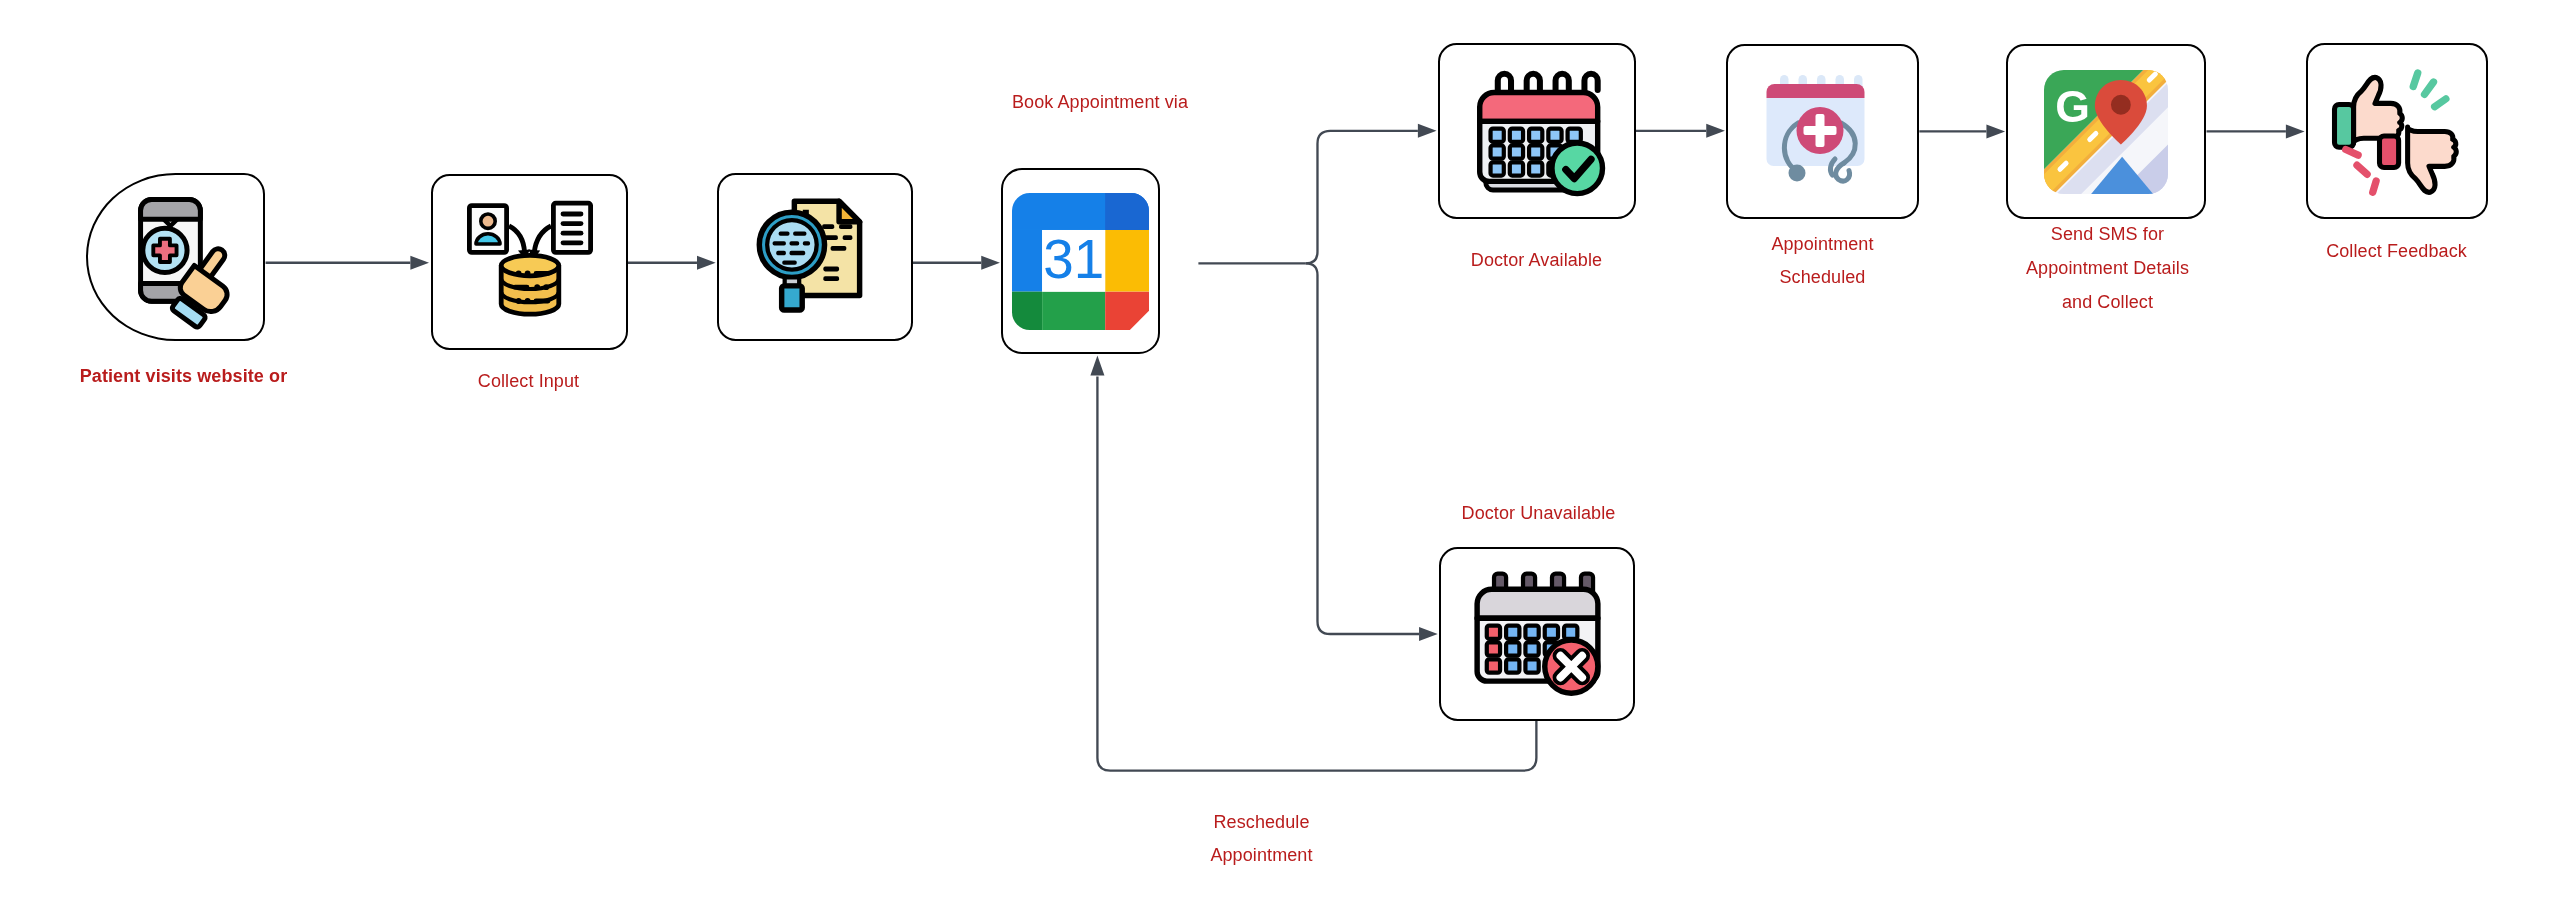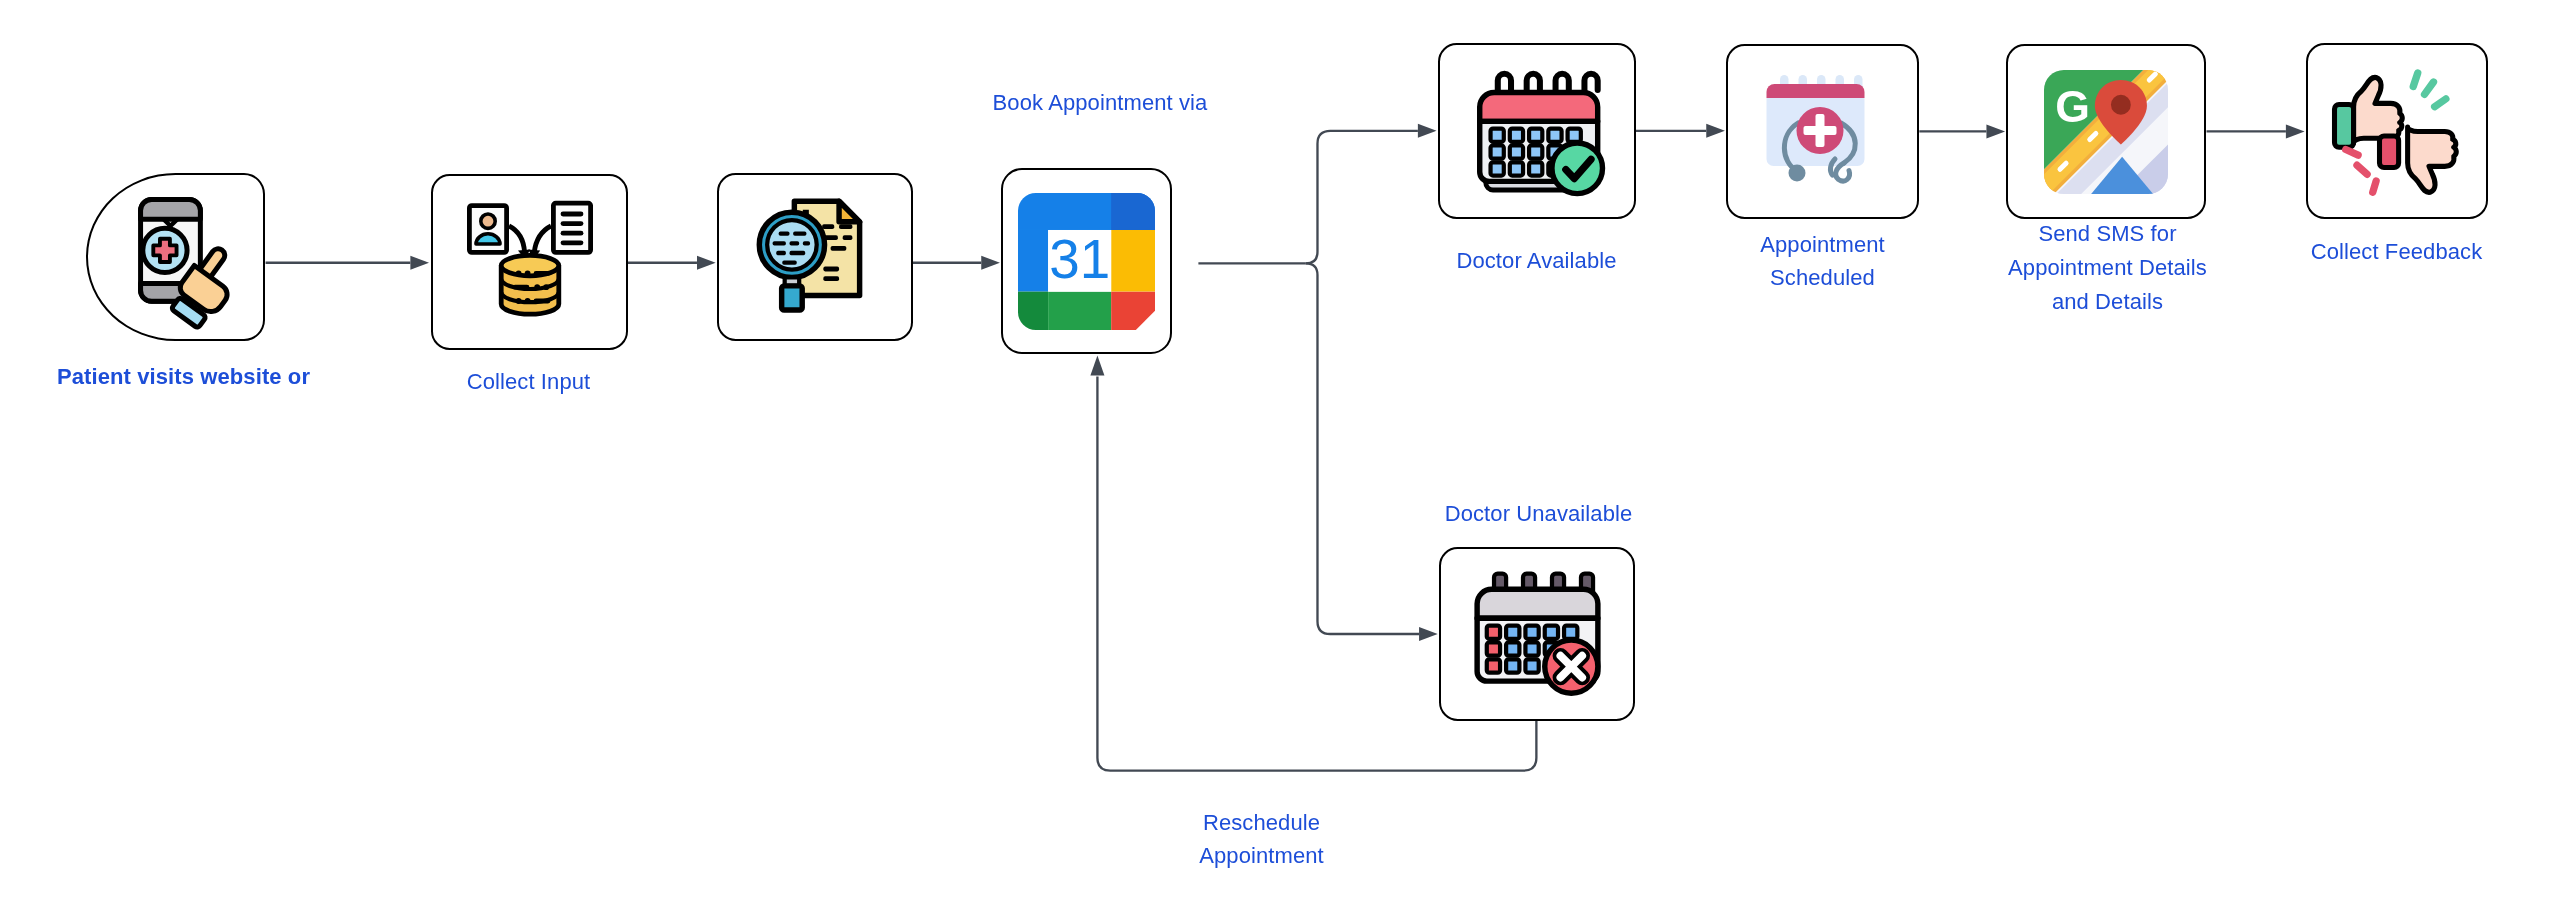--- a/index.html
+++ b/index.html
@@ -9,22 +9,22 @@
   }
   .canvas{position:absolute;left:0;top:0;width:2576px;height:898px;}
   .connectors{position:absolute;left:0;top:0;pointer-events:none;}
   .node{
     position:absolute;background:#ffffff;border:2.9px solid #000;border-radius:18.7px;
     box-sizing:border-box;display:flex;align-items:center;justify-content:center;
   }
   .node svg{overflow:visible;}
   .node--terminator{border-radius:50% 21px 21px 50% / 50% 21px 21px 50%;}
   .lbl{
-    position:absolute;text-align:center;color:#1d4ed8;
-    font-size:22px;line-height:33px;font-weight:400;letter-spacing:0.1px;
+    position:absolute;text-align:center;color:#b91c1c;
+    font-size:18px;line-height:33px;font-weight:400;letter-spacing:0.1px;
   }
 </style>
 </head>
 <body>
 
 <div class="canvas">
 
   <svg class="connectors" width="2576" height="898" viewBox="0 0 4413 1538">
     <g stroke="#424953" stroke-width="4" fill="none">
       <path d="M455 450 H703"></path>
@@ -142,21 +142,21 @@
         </g>
         <rect x="32" y="69" width="12" height="7" fill="#c9ced4" stroke-width="3.5"></rect>
         <rect x="29.5" y="76" width="17" height="20" rx="2" fill="#35a9cf"></rect>
       </g>
     </svg>
   </div>
 
   <div class="lbl" style="left:954px;top:86px;width:292px;">
     <div>Book Appointment via</div>
   </div>
-  <div class="node" style="left:1001px;top:168px;width:171px;height:186px;border-radius:21px;">
+  <div class="node" style="left:1001px;top:168px;width:159px;height:186px;border-radius:21px;">
     <svg width="137" height="137" viewBox="0 0 100 100">
       <defs>
           <clipPath id="gc">
             <rect x="0" y="0" width="100" height="100" rx="13"></rect>
           </clipPath>
         </defs>
       <g clip-path="url(#gc)">
         <rect width="100" height="100" fill="#ffffff"></rect>
         <rect x="0" y="0" width="100" height="27" fill="#1580e8"></rect>
         <rect x="68" y="0" width="32" height="27" fill="#1967d2"></rect>
@@ -262,21 +262,21 @@
         <g transform="translate(62,8)">
           <path d="M0 0 C-12 0 -21 9 -21 21 C-21 34 0 52 0 52 C0 52 21 34 21 21 C21 9 12 0 0 0 Z" fill="#da4b3b"></path>
           <circle cx="0" cy="20" r="8" fill="#942d20"></circle>
         </g>
       </g>
     </svg>
   </div>
   <div class="lbl" style="left:1979px;top:217px;width:257px;line-height:34px;">
     <div>Send SMS for</div>
     <div>Appointment Details</div>
-    <div>and Details</div>
+    <div>and Collect</div>
   </div>
 
   <div class="node" style="left:2306px;top:43px;width:182px;height:176px;">
     <svg width="135" height="135" viewBox="0 0 120 120">
       <g stroke="#000" stroke-width="4.5" stroke-linejoin="round" stroke-linecap="round">
         <g transform="translate(4,8)">
           <rect x="0" y="28" width="17" height="38" rx="4" fill="#57c8a0"></rect>
           <path d="M17 62 L17 30 C17 24 19 20 24 16 C29 11 31 3 37 4 C43 6 42 14 39 20 L36 27 L50 27 C56 27 59 31 58 36 C61 38 61 42 58 44 C61 46 60 50 57 51 C58 55 55 58 50 58 L26 58 C21 58 17 60 17 62 Z" fill="#fcdacc"></path>
         </g>
         <rect x="44" y="64" width="17" height="28" rx="4" fill="#e4506b"></rect>

